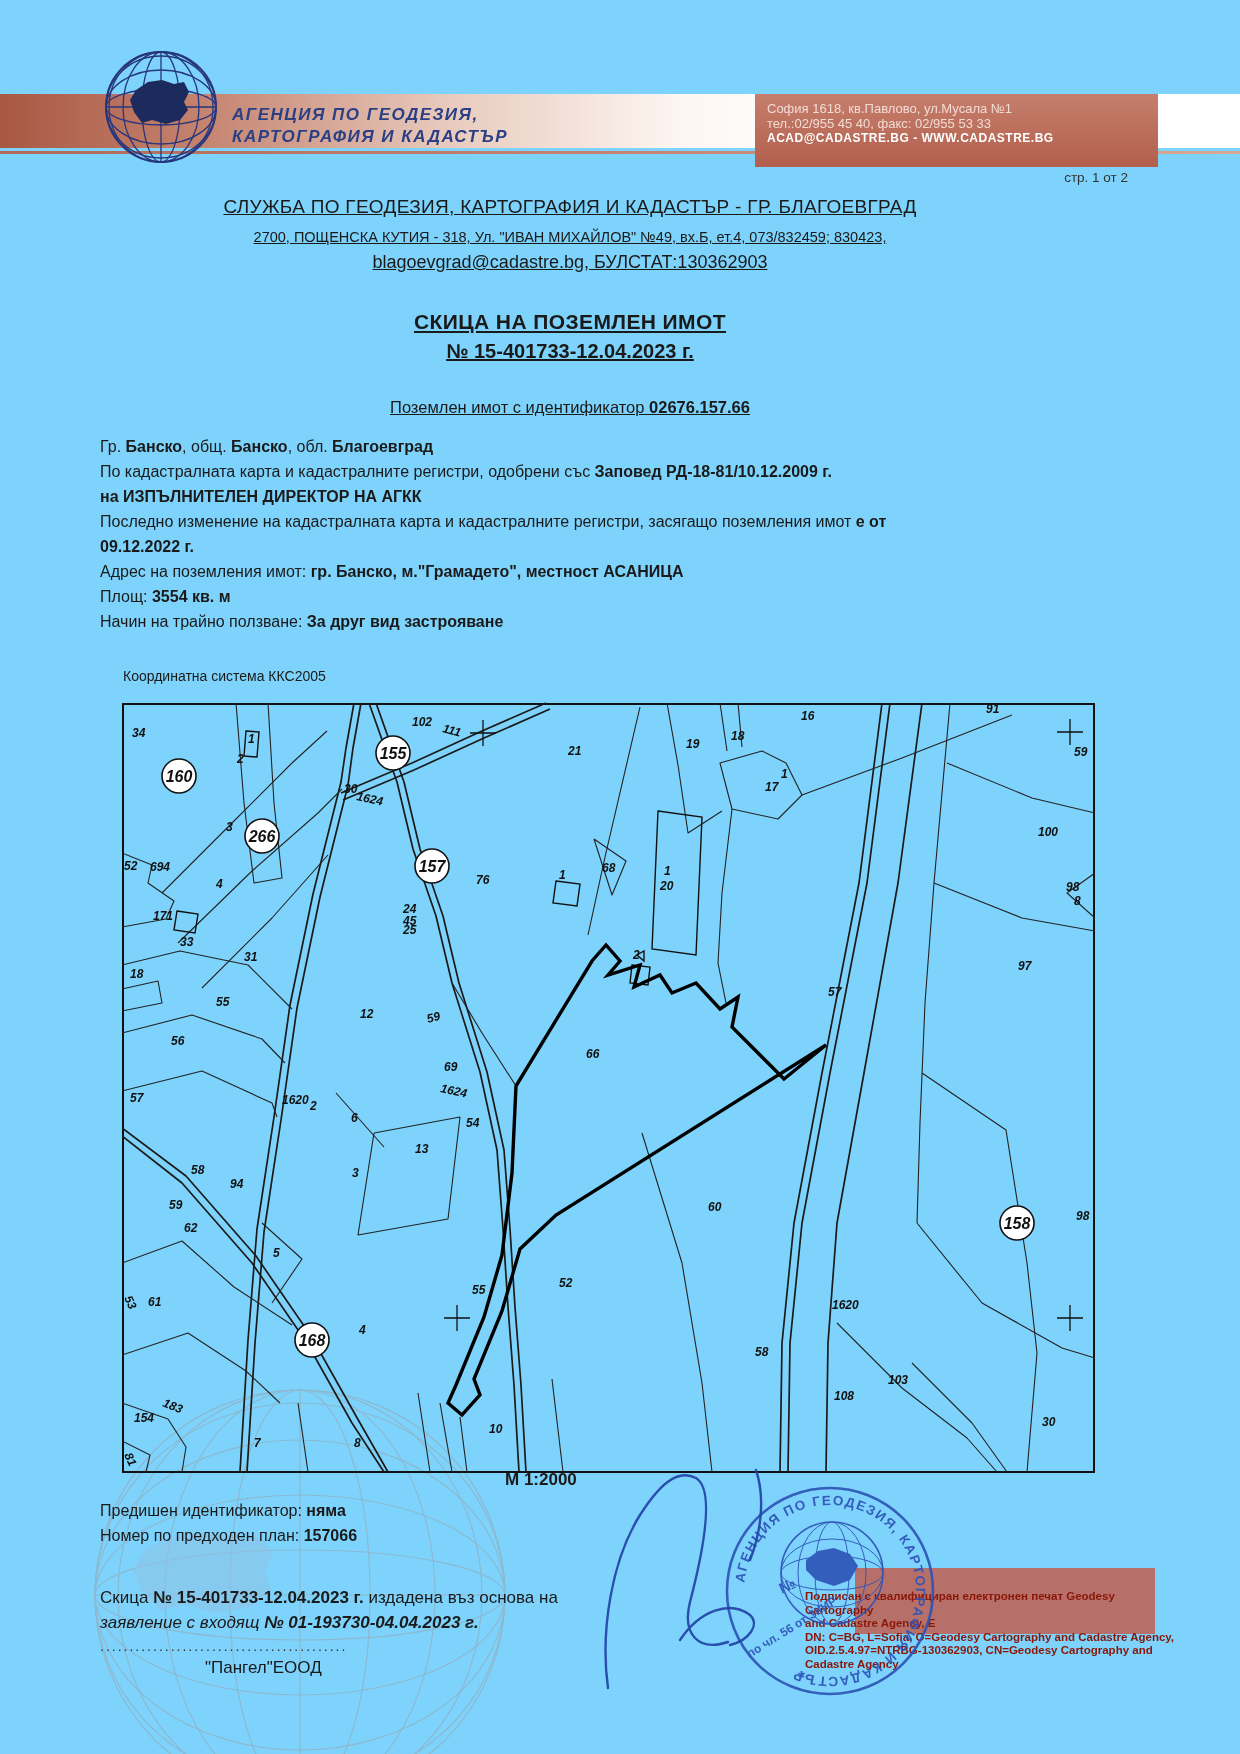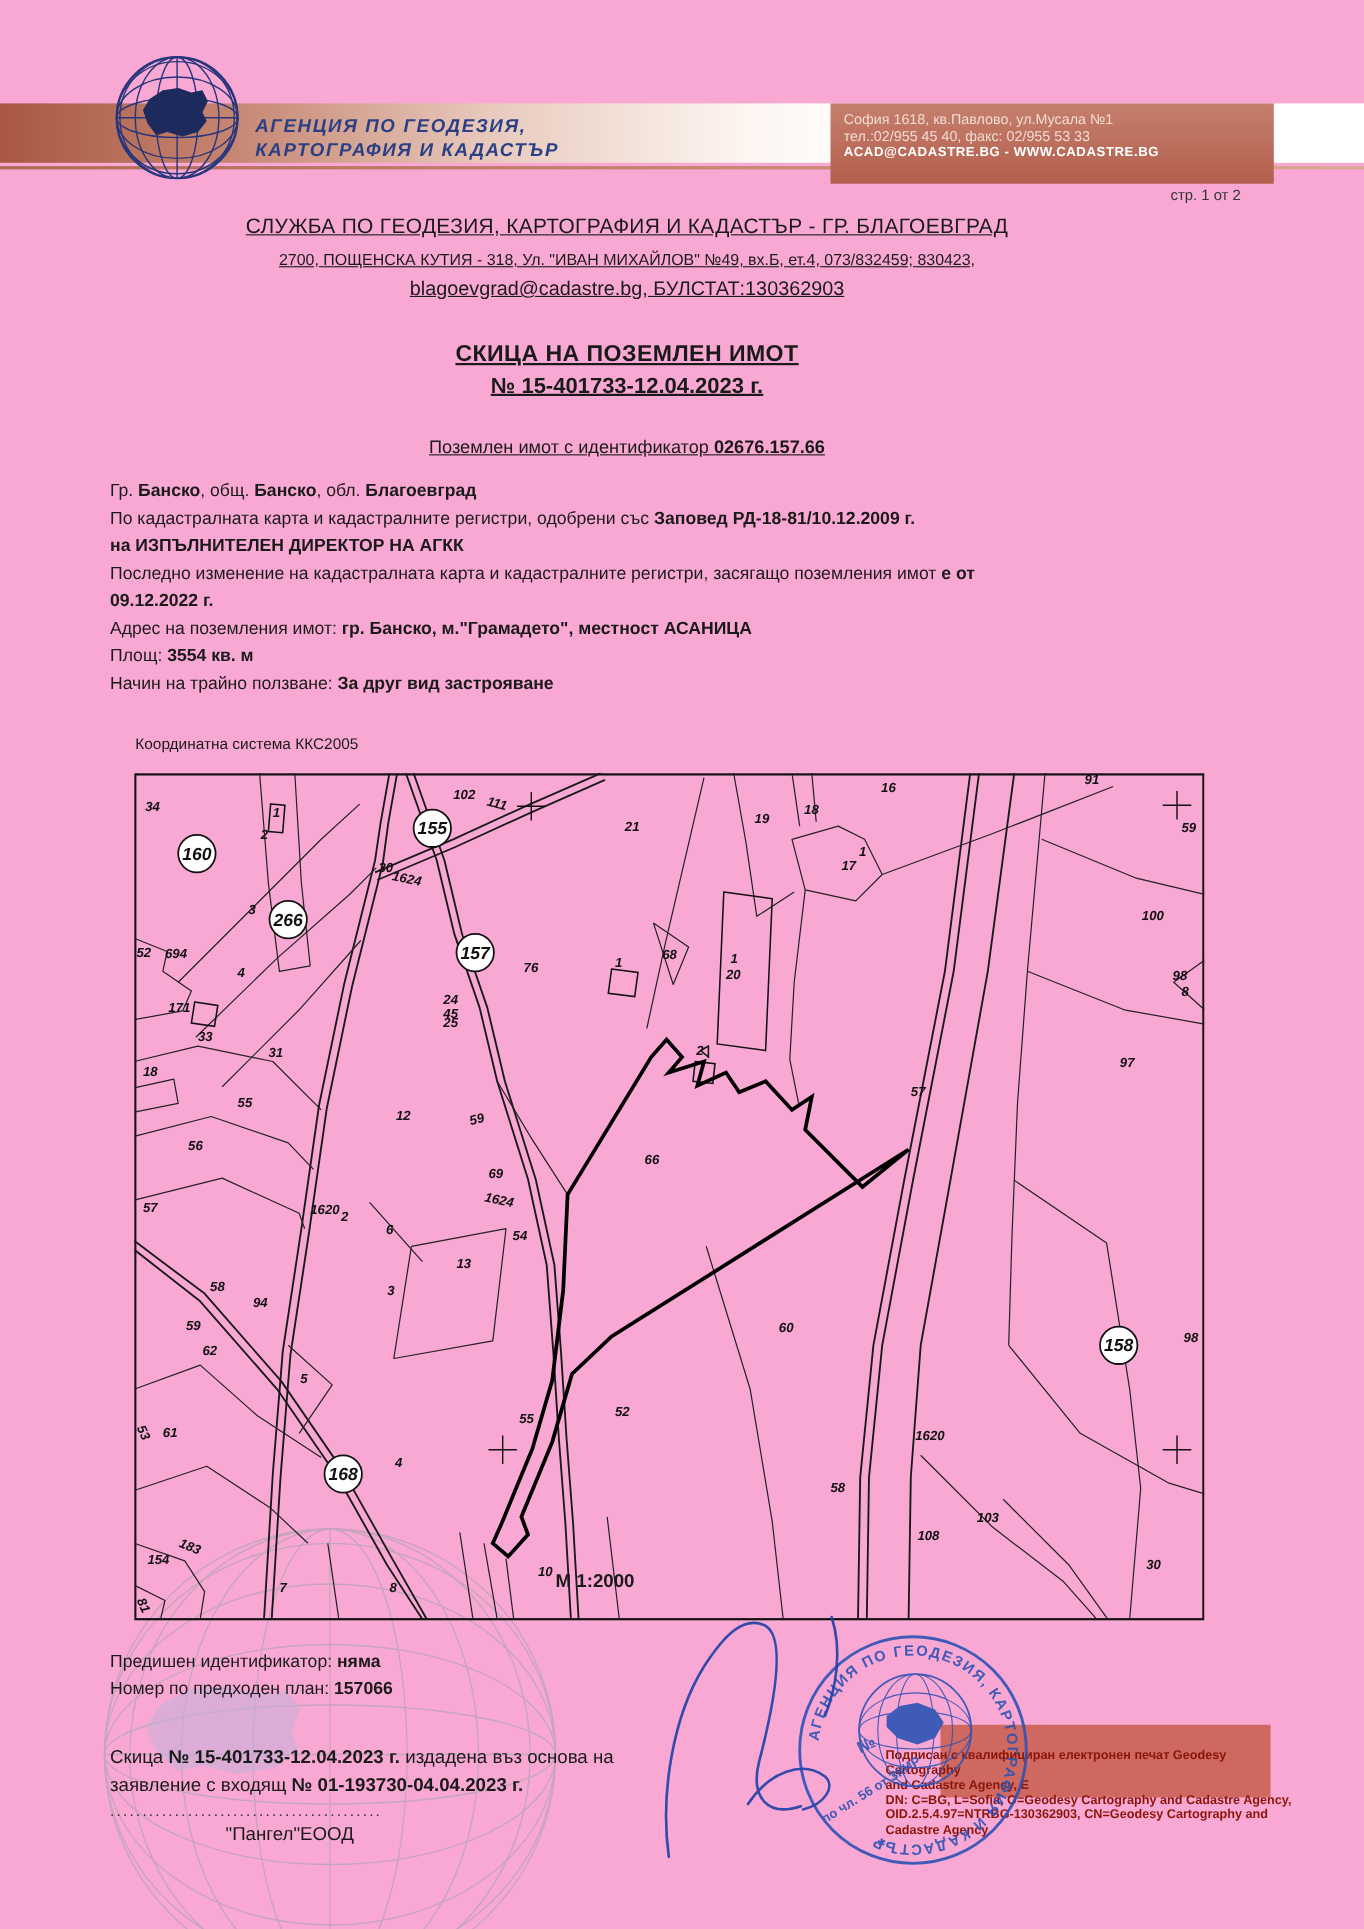--- a/index.html
+++ b/index.html
@@ -1,16 +1,16 @@
 <!DOCTYPE html>
 <html><head>
 <meta charset="utf-8">
 <style>
   html,body{margin:0;padding:0;background:#888;}
-  #page{position:relative;width:1240px;height:1754px;background:#f9a8d4;margin:0 auto;
+  #page{position:relative;width:1240px;height:1754px;background:#7dd3fc;margin:0 auto;
         font-family:"Liberation Sans",sans-serif;color:#1a1a1a;overflow:hidden;}
   .abs{position:absolute;}
   .b{font-weight:bold;}
   
   #band{left:0;top:94px;width:1240px;height:54px;
         background:linear-gradient(90deg,#a85843 0%,#c4826e 16%,#e8cabd 36%,#fdf6f2 55%,#ffffff 65%);}
   #band-line{left:0;top:151px;width:1240px;height:3px;
         background:linear-gradient(90deg,#b06a55,#c98a76 60%,#d9a894);}
   #contact-box{left:755px;top:94px;width:403px;height:73px;
         background:linear-gradient(180deg,#c67f6d,#b25f4c);
@@ -38,26 +38,26 @@
   #map .thin{fill:none;stroke:#222;stroke-width:1.1;stroke-linejoin:round;}
   #map .road{fill:none;stroke:#1a1a1a;stroke-width:1.7;stroke-linejoin:round;}
   #map .bold-parcel{fill:none;stroke:#000;stroke-width:3.4;stroke-linejoin:miter;}
   #map .bld{fill:none;stroke:#111;stroke-width:1.4;}
   .mlabel{font-family:"Liberation Sans",sans-serif;font-style:italic;font-weight:bold;
           font-size:12px;fill:#111;}
   .mcircle{fill:#fff;stroke:#111;stroke-width:1.6;}
   .mctext{font-family:"Liberation Sans",sans-serif;font-style:italic;font-weight:bold;
           font-size:16px;fill:#111;text-anchor:middle;}
   .mcross{stroke:#111;stroke-width:1.3;fill:none;}
-  #map-scale{left:505px;top:1428px;font-size:17px;font-weight:bold;text-align:center;}
+  #map-scale{left:505px;top:1470px;font-size:17px;font-weight:bold;text-align:center;}
   
   #prev-id{left:100px;top:1502px;font-size:16px;}
   #prev-plan{left:100px;top:1527px;font-size:16px;}
   #issue-line1{left:100px;top:1588px;font-size:17px;}
-  #issue-line2{left:100px;top:1613px;font-size:17px;}
+  #issue-line2{left:100px;top:1613px;font-size:17px;font-style:italic;}
   #dotted-line{left:100px;top:1638px;font-size:14px;letter-spacing:2px;color:#333;}
   #company{left:205px;top:1658px;font-size:17px;}
   
   #watermark{left:75px;top:1385px;opacity:.55;}
   #eseal-band{left:855px;top:1568px;width:300px;height:66px;background:rgba(196,90,72,.82);}
   #eseal-text{left:805px;top:1590px;width:380px;font-size:11.5px;line-height:13.5px;
         color:#8a1608;font-weight:600;}
   #stamp{left:700px;top:1462px;opacity:.9;}
   #stamp text{font-family:"Liberation Sans",sans-serif;fill:#2d52b5;font-weight:bold;}
   #signature{left:580px;top:1440px;}

